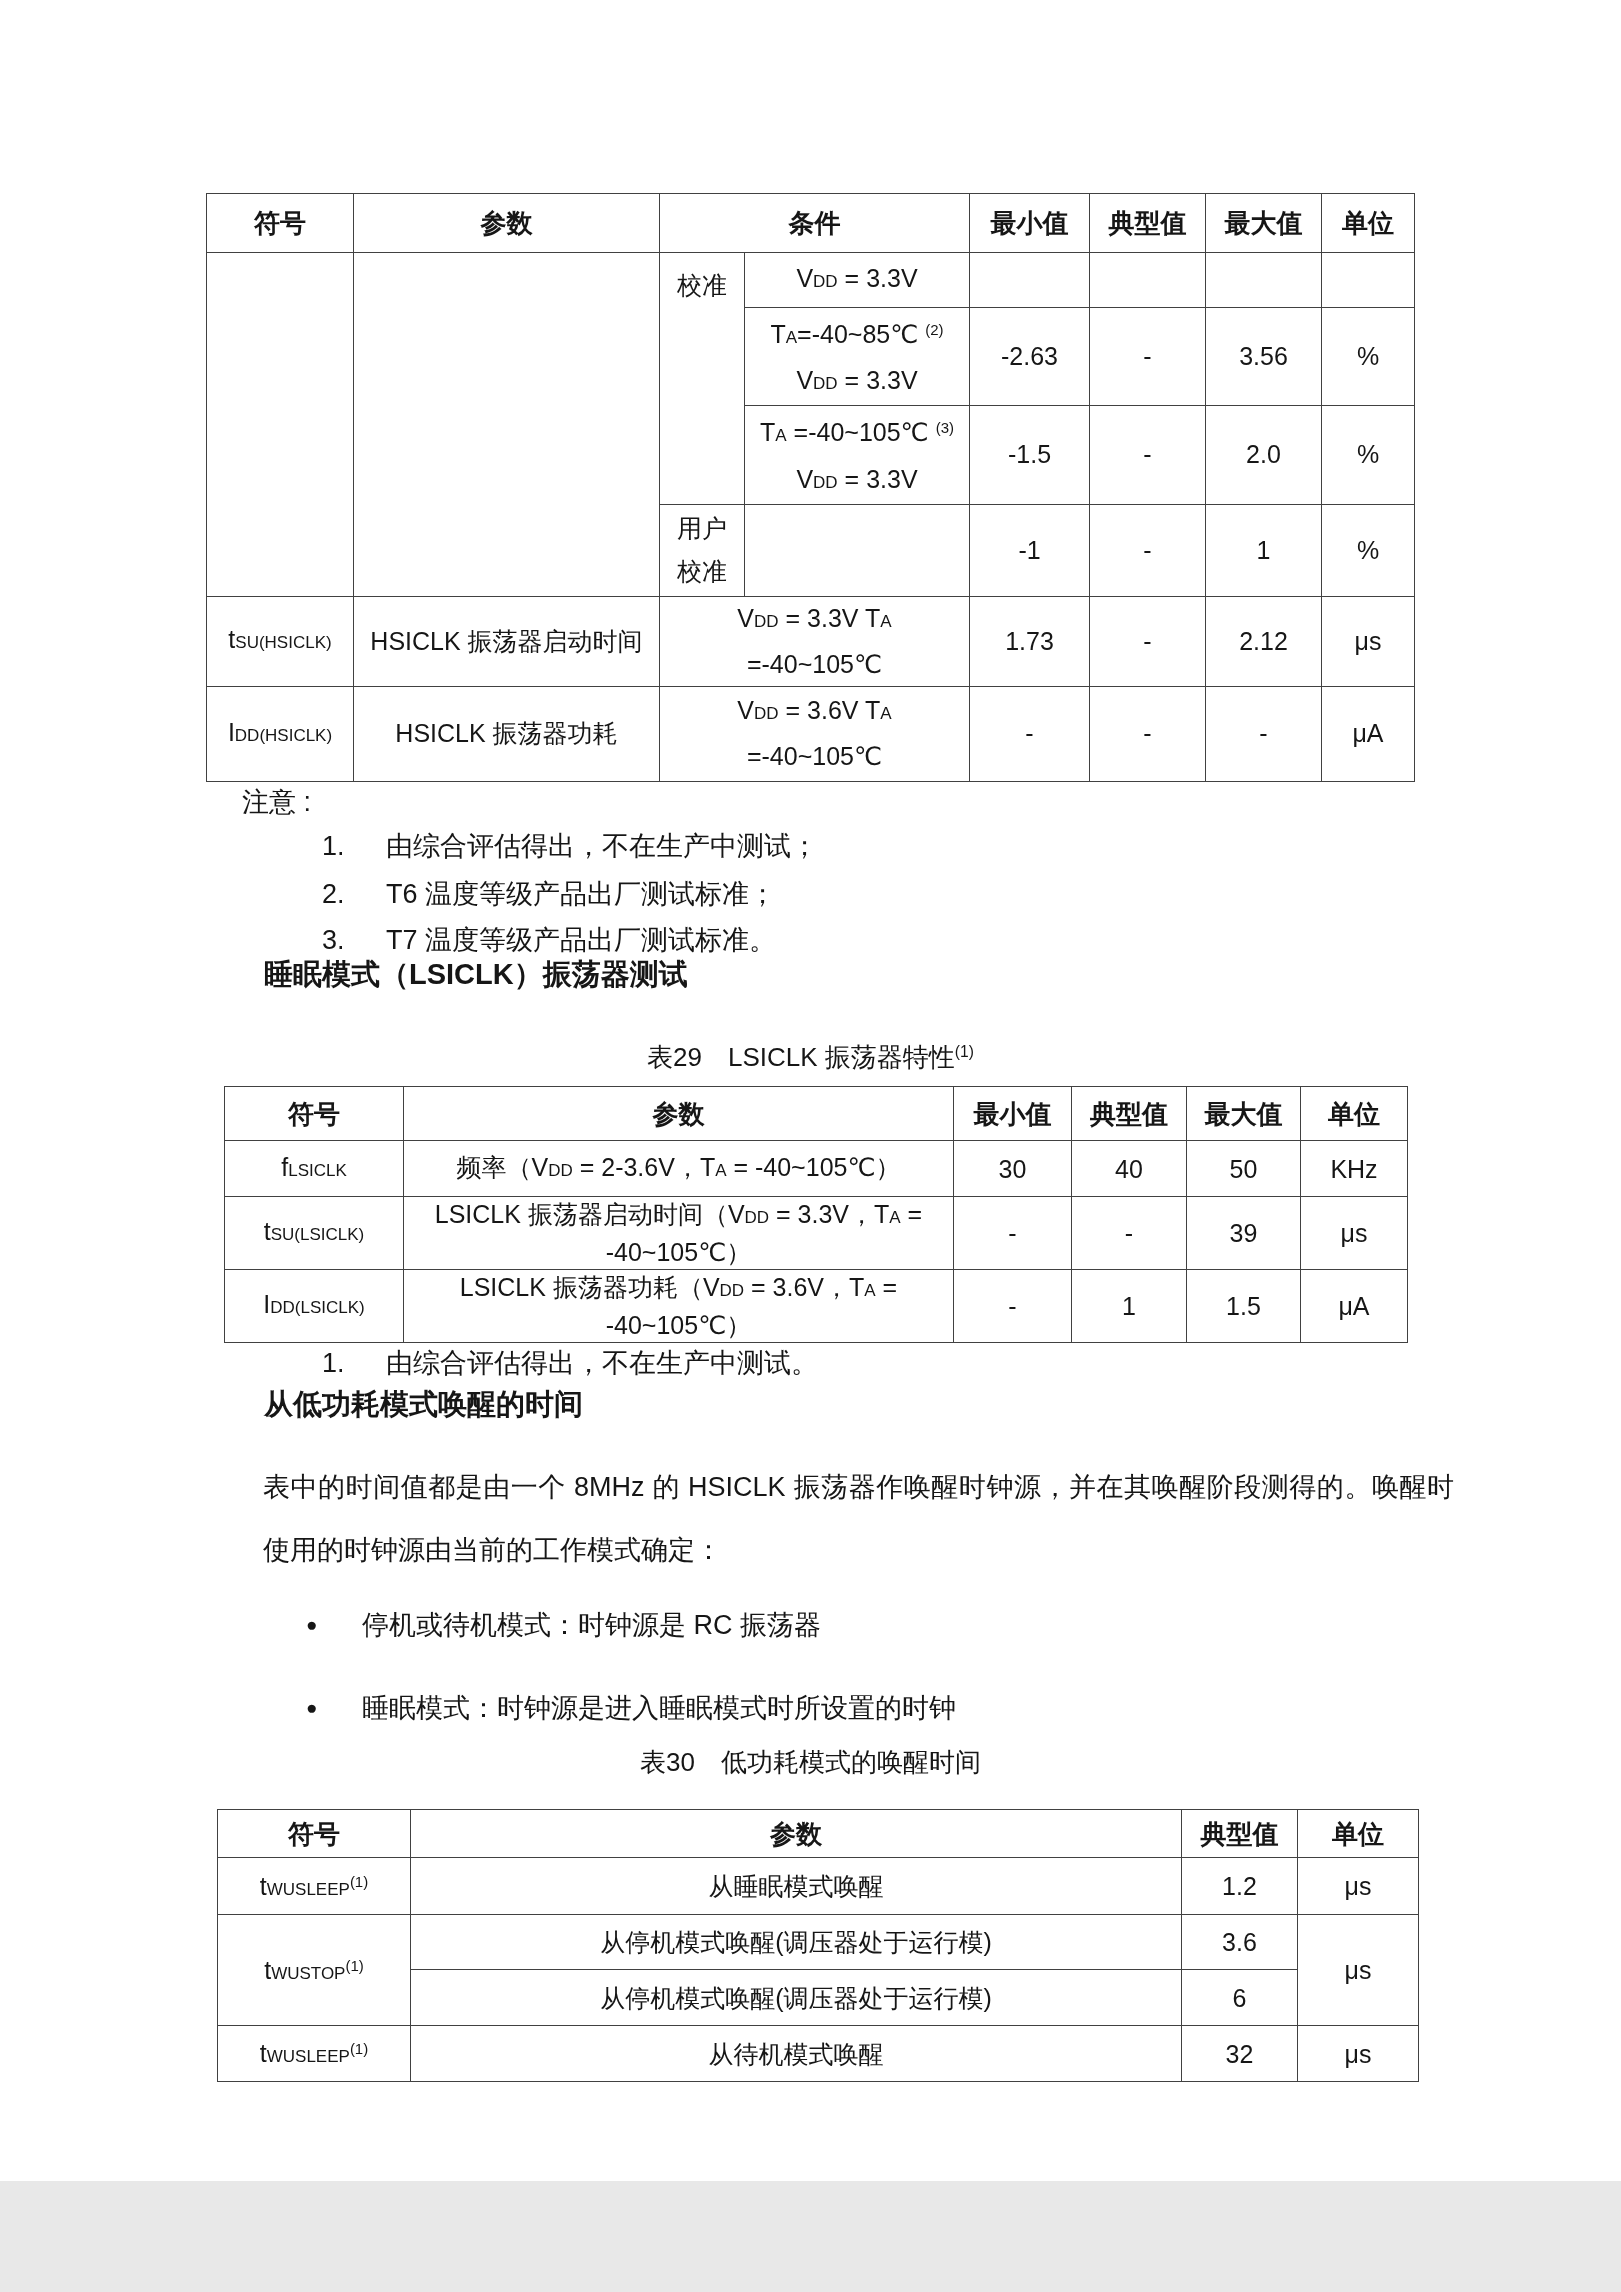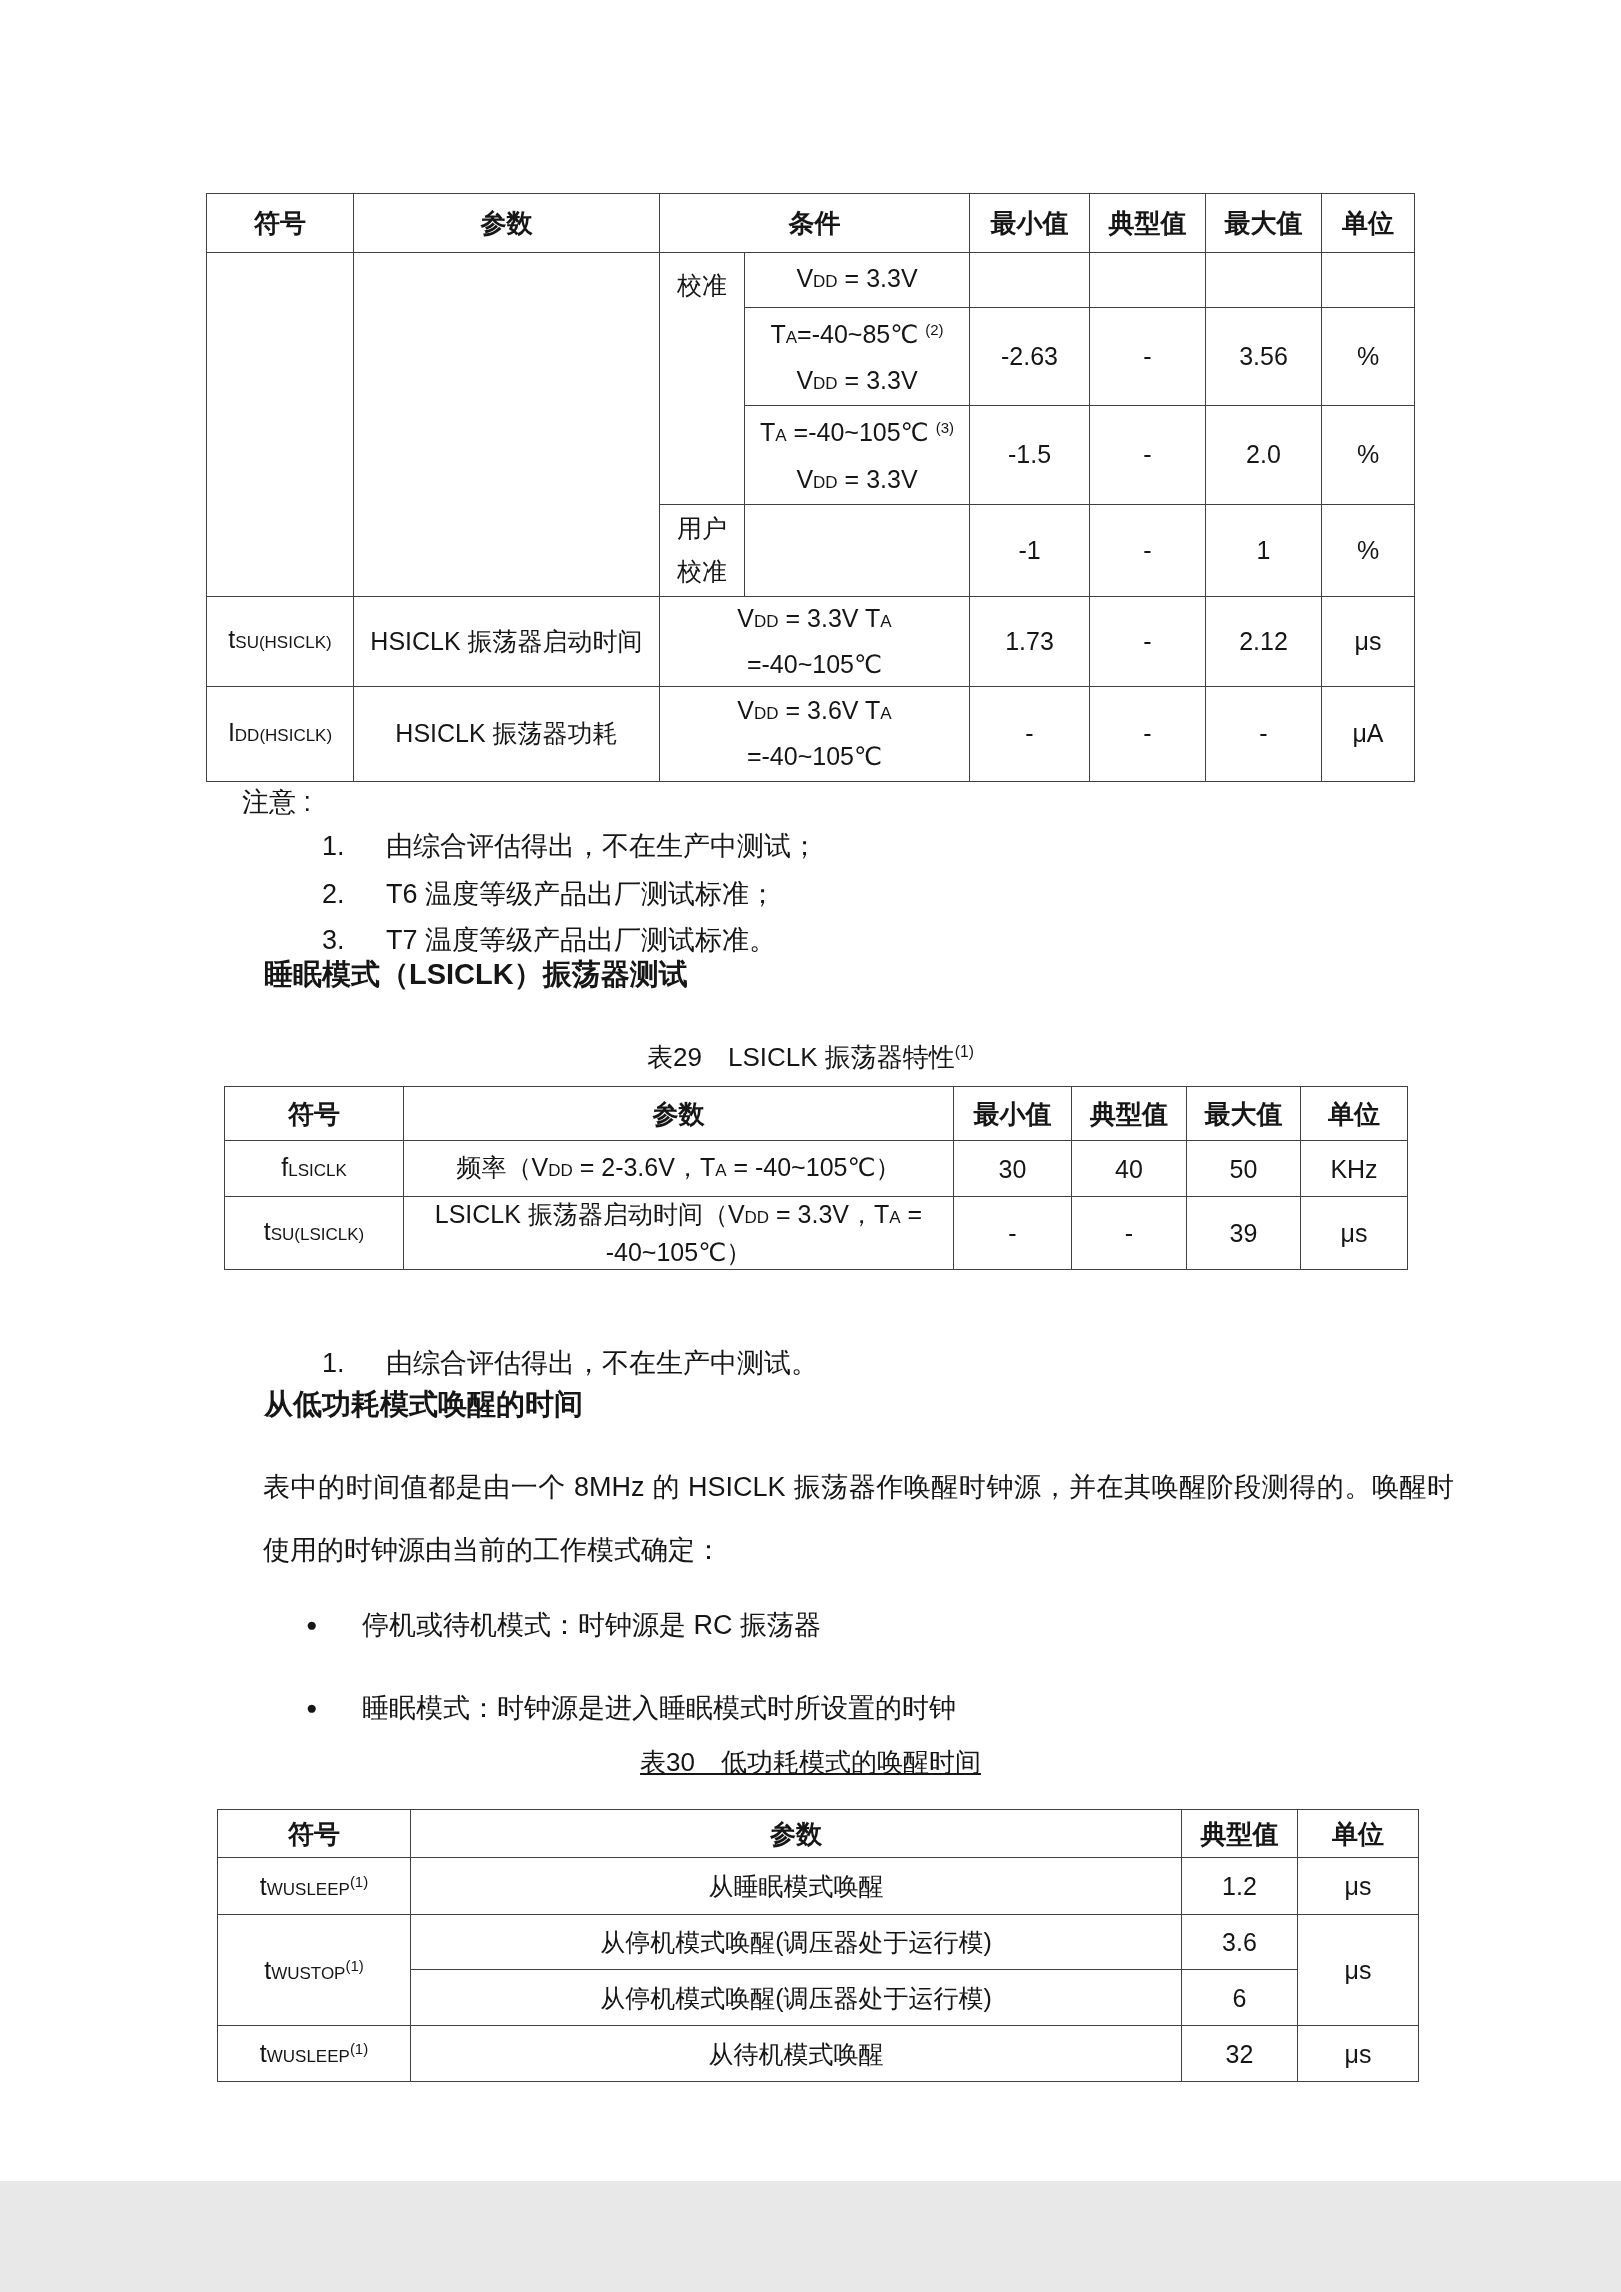--- a/index.html
+++ b/index.html
@@ -36,21 +36,21 @@
   .body-text{font-size:27px;line-height:34px;}
   .notes-label{left:242px;top:785px;}
   .note-item{left:322px;font-size:27px;line-height:34px;}
   .note-item .num{display:inline-block;width:64px;}
   .ni1{top:829px}.ni2{top:877px}.ni3{top:923px}
   .heading{font-weight:bold;font-size:29px;line-height:36px;}
   .h1{left:264px;top:956px;}
   .h2{left:264px;top:1386px;}
   .caption{left:0;width:1621px;text-align:center;font-size:26px;line-height:34px;}
   .cap29{top:1035px;text-align:center;}
-  .cap30{top:1745px;text-decoration:underline;}
+  .cap30{top:1745px;}
   .note29{top:1346px;}
   .para{left:263px;top:1456px;width:1191px;font-size:27px;line-height:63px;
         text-align:justify;}
   .bullet{left:306px;font-size:27px;line-height:34px;}
   .bullet .dot{display:inline-block;width:56px;font-size:19px;vertical-align:2.7px;}
   .b1{top:1608px}.b2{top:1691px}
 </style>
 </head>
 <body>
 
@@ -171,20 +171,28 @@
       <td>KHz</td>
     </tr>
     <tr class="r2">
       <td>t<span class="sub">SU(LSICLK)</span></td>
       <td>LSICLK 振荡器启动时间（V<span class="sub">DD</span> = 3.3V，T<span class="sub">A</span> =<br>-40~105℃）</td>
       <td>-</td>
       <td>-</td>
       <td>39</td>
       <td>μs</td>
     </tr>
+    <tr class="r3">
+      <td>I<span class="sub">DD(LSICLK)</span></td>
+      <td>LSICLK 振荡器功耗（V<span class="sub">DD</span> = 3.6V，T<span class="sub">A</span> =<br>-40~105℃）</td>
+      <td>-</td>
+      <td>1</td>
+      <td>1.5</td>
+      <td>μA</td>
+    </tr>
   </tbody>
     </table>
 
   <div class="abs note-item note29">
     <span class="num">1.</span><span>由综合评估得出，不在生产中测试。</span>
   </div>
 
   <div class="abs heading h2">从低功耗模式唤醒的时间</div>
   <div class="abs para">表中的时间值都是由一个 8MHz 的 HSICLK 振荡器作唤醒时钟源，并在其唤醒阶段测得的。唤醒时使用的时钟源由当前的工作模式确定：</div>
 

